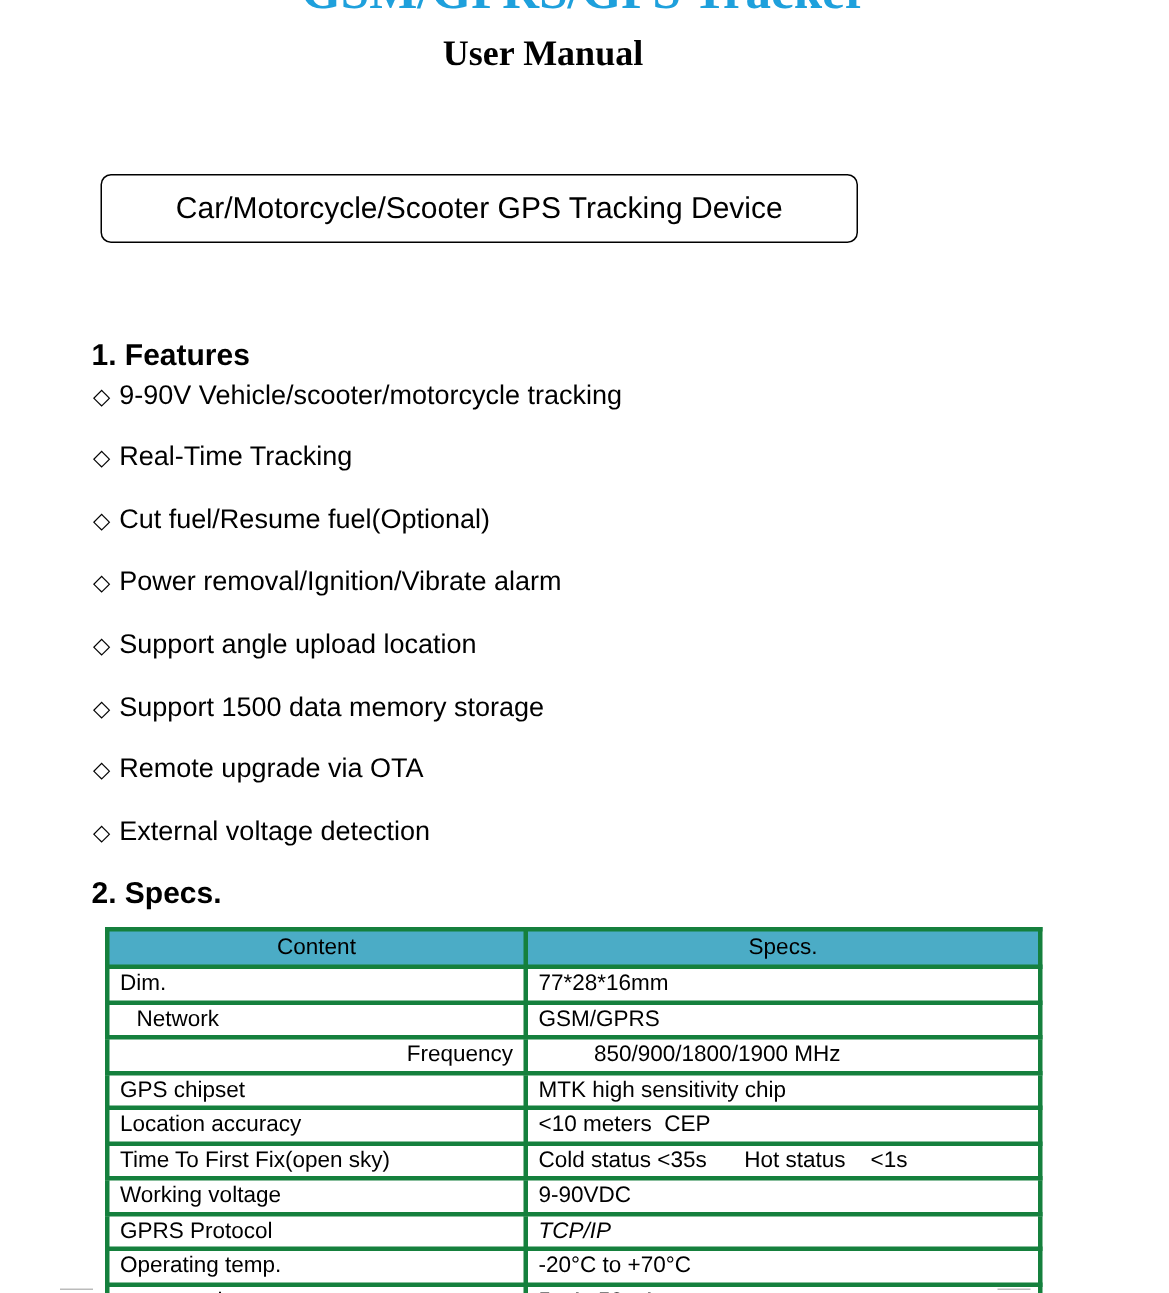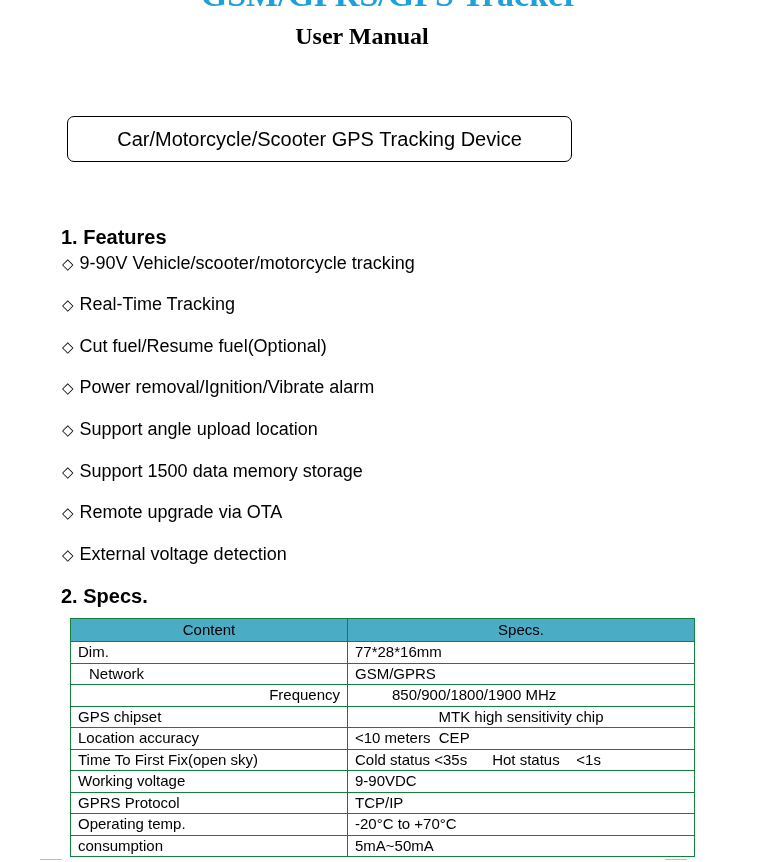--- a/index.html
+++ b/index.html
@@ -4,21 +4,21 @@
   <style>
     html, body { margin: 0; padding: 0; background: #ffffff; }
     body { width: 779px; height: 862px; position: relative; overflow: hidden; font-family: "Liberation Sans", sans-serif; color: #000; }
     .doc-title-top { position: absolute; left: 0; width: 779px; top: -22px; text-align: center; font-family: "Liberation Serif", serif; font-weight: bold; font-size: 34px; color: #1ea0dc; line-height: 34px; white-space: nowrap; }
     .doc-title { position: absolute; left: 0; width: 724px; top: 16px; text-align: center; font-family: "Liberation Serif", serif; font-weight: bold; font-size: 24px; line-height: 40px; }
     .subtitle-box { position: absolute; left: 67px; top: 116px; width: 505px; height: 46px; border: 1.5px solid #000; border-radius: 7px; display: flex; align-items: center; justify-content: center; font-size: 20px; box-sizing: border-box; }
     .section-heading { position: absolute; left: 61px; font-weight: bold; font-size: 20px; }
     .feature { position: absolute; left: 62px; font-size: 18px; display: flex; align-items: center; white-space: nowrap; }
     .feature .bullet { font-family: "DejaVu Sans", sans-serif; font-size: 15px; margin-right: 6px; }
     table.specs { position: absolute; left: 70px; top: 618px; width: 625px; border-collapse: collapse; font-size: 15px; }
-    table.specs th, table.specs td { border: 1px solid #15803d; padding: 0 7px; height: 20.5px; line-height: 20px; }
+    table.specs th, table.specs td { border: 3px solid #15803d; padding: 0 7px; height: 20.5px; line-height: 20px; }
     table.specs th { background: #4bacc6; font-weight: normal; text-align: center; height: 22px; }
     table.specs td:first-child, table.specs th:first-child { width: 251px; }
     .edge-mark { position: absolute; top: 859px; height: 1px; width: 22px; background: #bbbbbb; }
   </style>
 </head>
 <body>
 
 <div class="doc-title-top">GSM/GPRS/GPS Tracker</div>
 <div class="doc-title">User Manual</div>
 
@@ -80,37 +80,37 @@
       <tr>
         <td style="white-space: pre; padding-left: 18px;">Network</td>
         <td style="white-space: pre;">GSM/GPRS</td>
       </tr>
       <tr>
         <td style="white-space: pre; text-align: right;">Frequency</td>
         <td style="white-space: pre; padding-left: 44px;">850/900/1800/1900 MHz</td>
       </tr>
       <tr>
         <td style="white-space: pre;">GPS chipset</td>
-        <td style="white-space: pre; text-align: center;">MTK high sensitivity chip</td>
+        <td style="white-space: pre;">MTK high sensitivity chip</td>
       </tr>
       <tr>
         <td style="white-space: pre; margin-top: 28px;">Location accuracy</td>
         <td style="white-space: pre;">&lt;10 meters  CEP</td>
       </tr>
       <tr>
         <td style="white-space: pre;">Time To First Fix(open sky)</td>
         <td style="white-space: pre;">Cold status &lt;35s      Hot status    &lt;1s</td>
       </tr>
       <tr>
         <td style="white-space: pre;">Working voltage</td>
         <td style="white-space: pre;">9-90VDC</td>
       </tr>
       <tr>
         <td style="white-space: pre; margin-top: 24px;">GPRS Protocol</td>
-        <td style="white-space: pre;">TCP/IP</td>
+        <td style="white-space: pre; font-style: italic;">TCP/IP</td>
       </tr>
       <tr>
         <td style="white-space: pre;">Operating temp.</td>
         <td style="white-space: pre;">-20°C to +70°C</td>
       </tr>
       <tr>
         <td style="white-space: pre;">consumption</td>
         <td style="white-space: pre;">5mA~50mA</td>
       </tr>
     </tbody>

